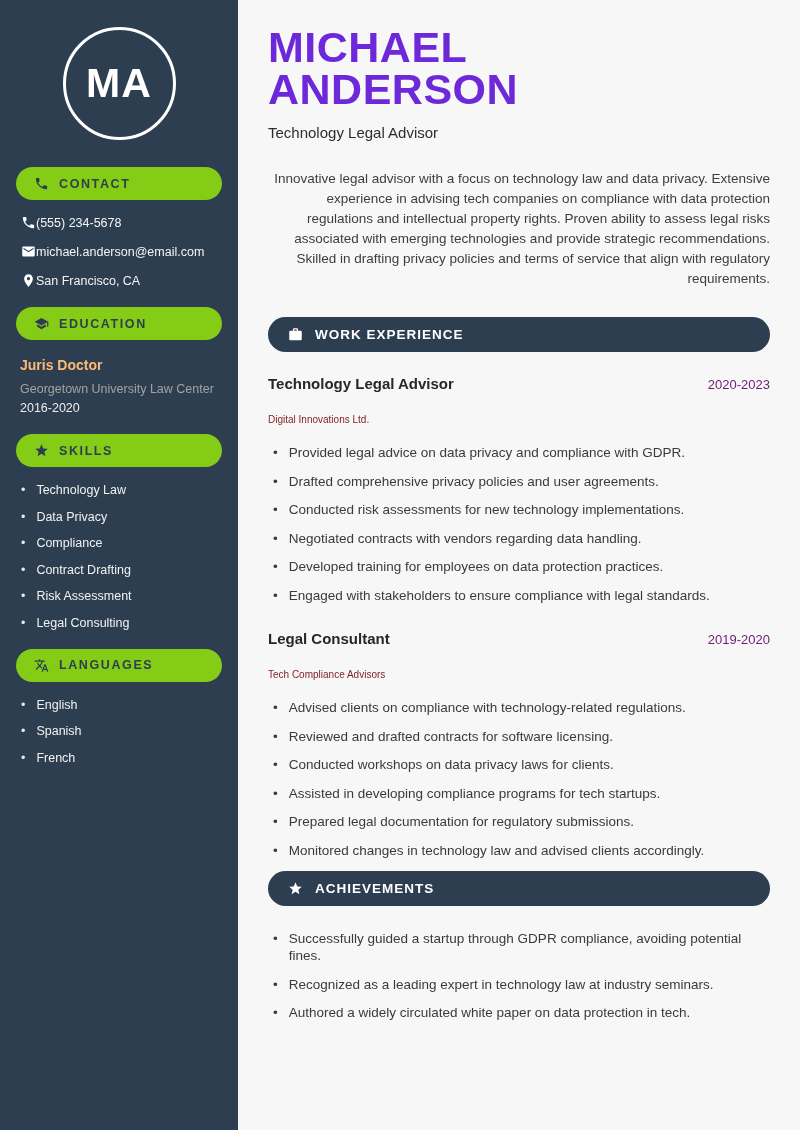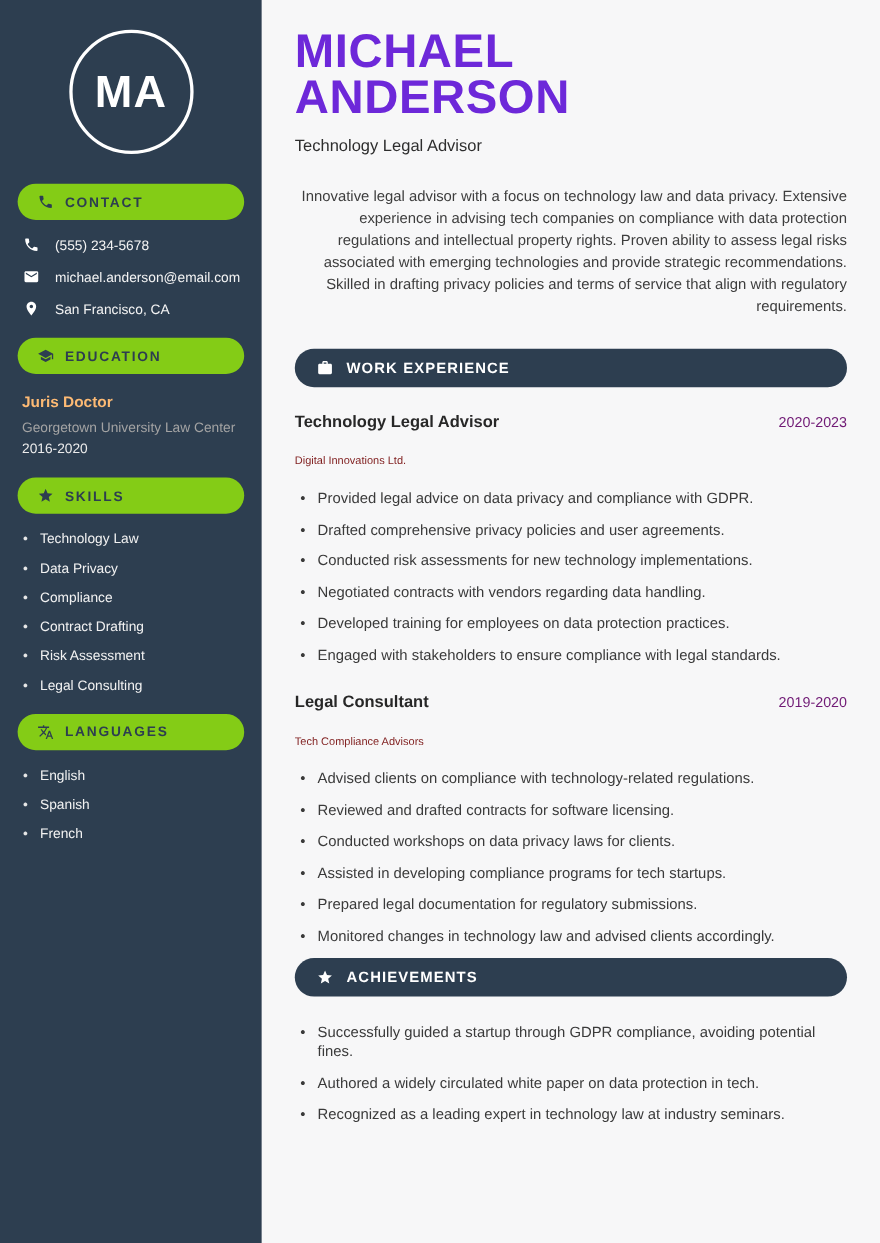--- a/index.html
+++ b/index.html
@@ -32,21 +32,21 @@
     display:flex; align-items:center; gap:10px;
     padding:0 12px 0 18px;
     font-weight:bold; font-size:12.5px; letter-spacing:1.6px;
   }
   .side-pill svg { width:15px; height:15px; flex-shrink:0; }
   .mt-contact { margin-top:27px; }
   .mt-section { margin-top:19px;text-align:center; }
 
   .contact-list { list-style:none; margin-top:15px; padding:0 14px 0 21px; }
   .contact-item {
-    display:flex; align-items:center; gap:14px;
+    display:flex; align-items:center; 
     margin-bottom:14px;
     font-size:12.5px; color:#f4f4f4;
   }
   .contact-item svg { width:15px; height:15px; flex-shrink:0; fill:#ffffff; }
 
   .edu-block { padding:0 18px 0 20px; margin-top:17px; }
   .edu-degree { font-size:14px; font-weight:bold; color:#fdba74; }
   .edu-school { font-size:12.5px; color:#a3a3a3; margin-top:7px; line-height:1.45; }
   .edu-years  { font-size:12.5px; color:#ececec; margin-top:3px; }
 
@@ -225,16 +225,16 @@
   </div>
 
   <div class="section-pill tight">
     <svg viewBox="0 0 24 24">
         <path d="M12 17.27L18.18 21l-1.64-7.03L22 9.24l-7.19-.61L12 2 9.19 8.63 2 9.24l5.46 4.73L5.82 21z"></path>
       </svg>
     <span>ACHIEVEMENTS</span>
   </div>
   <ul class="main-bullets ach">
     <li>Successfully guided a startup through GDPR compliance, avoiding potential fines.</li>
+    <li>Recognized as a leading expert in technology law at industry seminars.</li>
     <li>Authored a widely circulated white paper on data protection in tech.</li>
-    <li>Recognized as a leading expert in technology law at industry seminars.</li>
   </ul>
 </main>
 
 </body></html>

